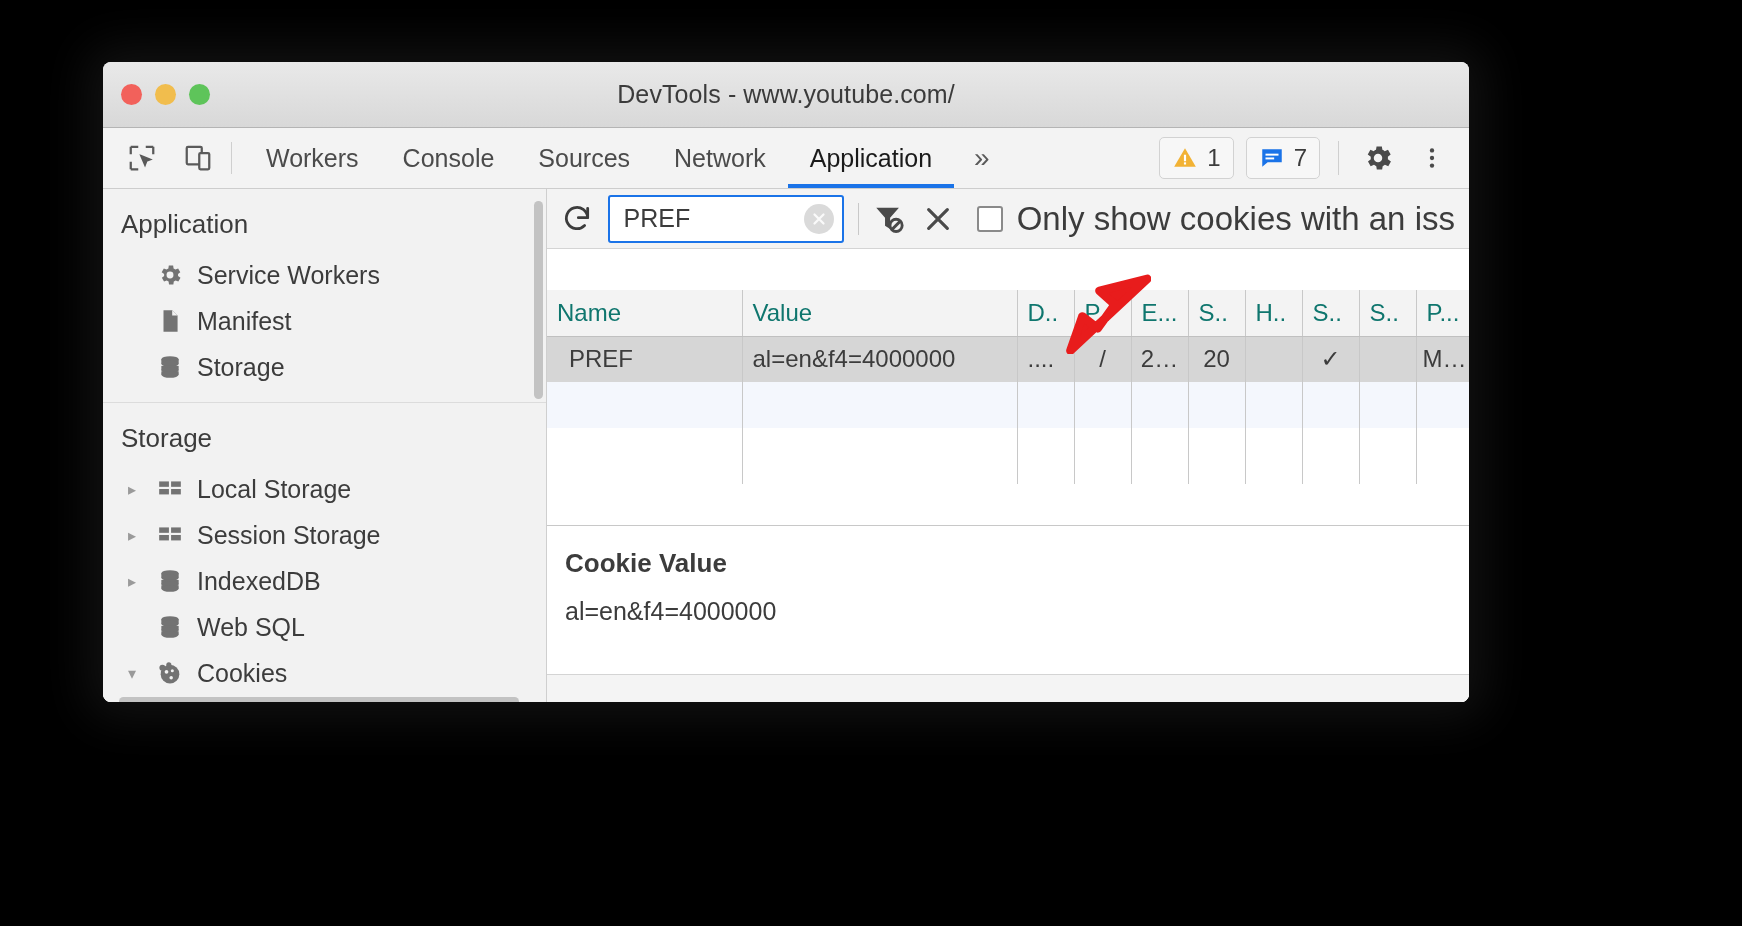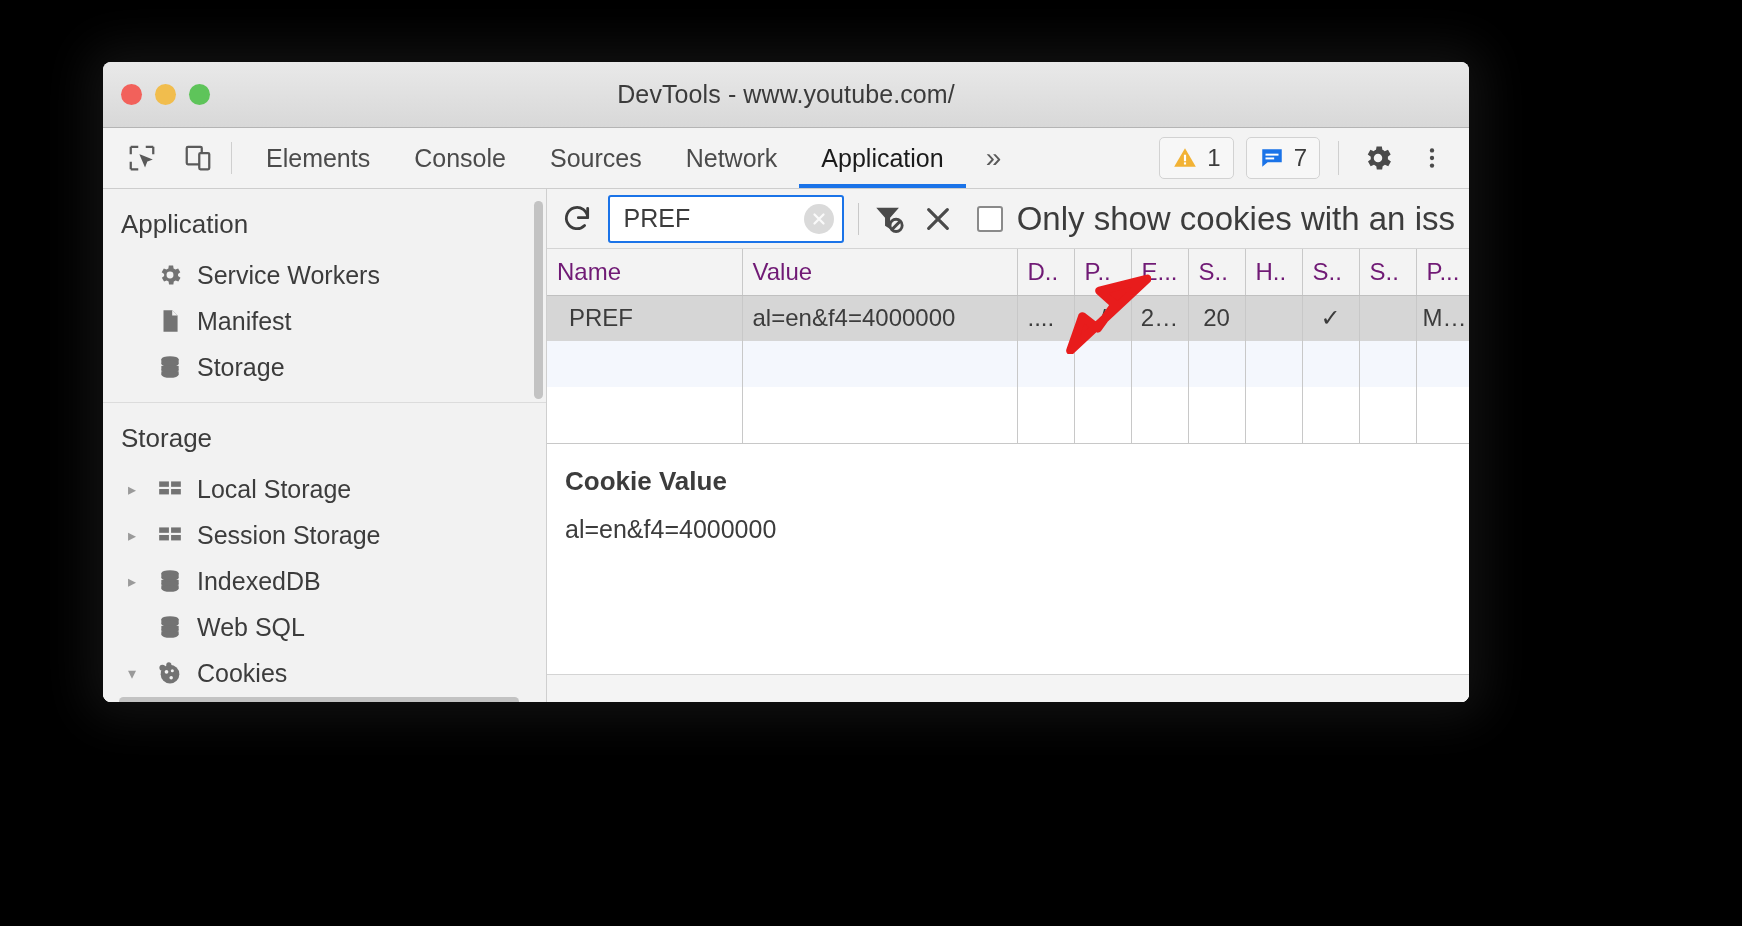--- a/index.html
+++ b/index.html
@@ -181,20 +181,21 @@
   }
 
   
   .main {
     flex: 1;
     display: flex;
     flex-direction: column;
     background: #fff;
     overflow: hidden;
     position: relative;
+    gap: 41px;
   }
 
   
   .main-toolbar {
     height: 60px;
     background: #f3f3f3;
     border-bottom: 1px solid #d4d4d4;
     display: flex;
     align-items: center;
     padding: 0 14px;
@@ -266,21 +267,21 @@
     border-collapse: collapse;
     table-layout: fixed;
     font-size: 24px;
   }
   .ctable th {
     background: #f3f3f3;
     border-right: 1px solid #c8c8c8;
     border-bottom: 1px solid #c0c0c0;
     text-align: left;
     font-weight: normal;
-    color: #701a75;
+    color: #0f766e;
     height: 46px;
     padding: 0 10px;
     white-space: nowrap;
     overflow: hidden;
   }
   .ctable td {
     border-right: 1px solid #c8c8c8;
     height: 46px;
     padding: 0 10px;
     color: #3c3c3c;
@@ -357,21 +358,21 @@
         </div>
         <div class="icon-btn">
           <svg width="30" height="30" viewBox="0 0 24 24" fill="none" stroke="currentColor" stroke-width="1.8">
             <rect x="3" y="3" width="12" height="14" rx="1"></rect>
             <rect x="13" y="8" width="8" height="13" rx="1" fill="#f3f3f3"></rect>
           </svg>
         </div>
       </div>
       <div class="tb-sep"></div>
       <div class="tabs">
-        <div class="tab">Elements</div>
+        <div class="tab">Workers</div>
         <div class="tab">Console</div>
         <div class="tab">Sources</div>
         <div class="tab">Network</div>
         <div class="tab active">Application</div>
       </div>
       <div class="more-tabs">»</div>
       <div class="tb-right">
         <div class="badge">
           <svg width="26" height="26" viewBox="0 0 24 24">
             <path d="M12 3L22 20H2z" fill="#f2b234"></path>

